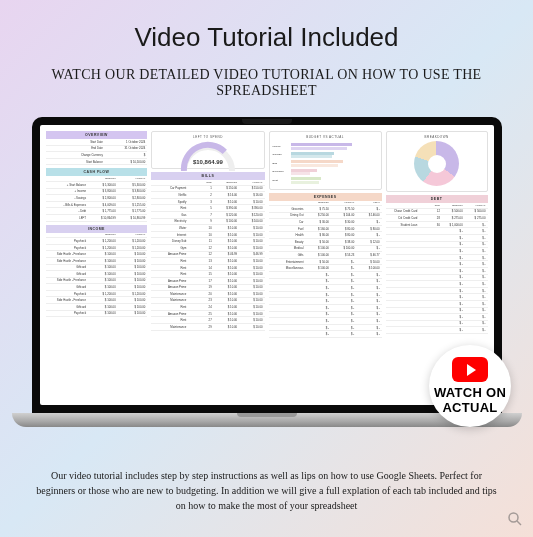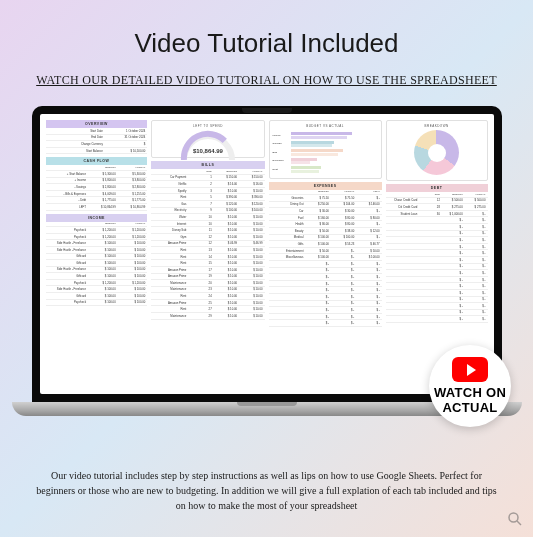--- a/index.html
+++ b/index.html
@@ -8,32 +8,31 @@
     height: 537px;
     background: linear-gradient(135deg, #e8d5f0 0%, #d8e8f5 50%, #f5e0d8 100%);
     font-family: Georgia, 'Times New Roman', serif;
     position: relative;
     overflow: hidden;
   }
   .title {
     text-align: center;
     font-size: 26px;
     font-weight: 400;
-    padding-top: 28px;
+    padding-top: 22px;
     color: #1a1a1a;
     font-family: -apple-system, Helvetica, Arial, sans-serif;
   }
   .subtitle {
     text-align: center;
-    font-size: 12px;
+    font-size: 14px;
     letter-spacing: 0.3px;
     margin-top: 14px;
     color: #1a1a1a;
     font-family: Georgia, serif;
-    text-decoration: underline;
   }
   .laptop {
     width: 470px;
     margin: 18px auto 0;
     position: relative;
   }
   .laptop-screen {
     background: #0a0a0a;
     border-radius: 10px 10px 0 0;
     padding: 8px;

